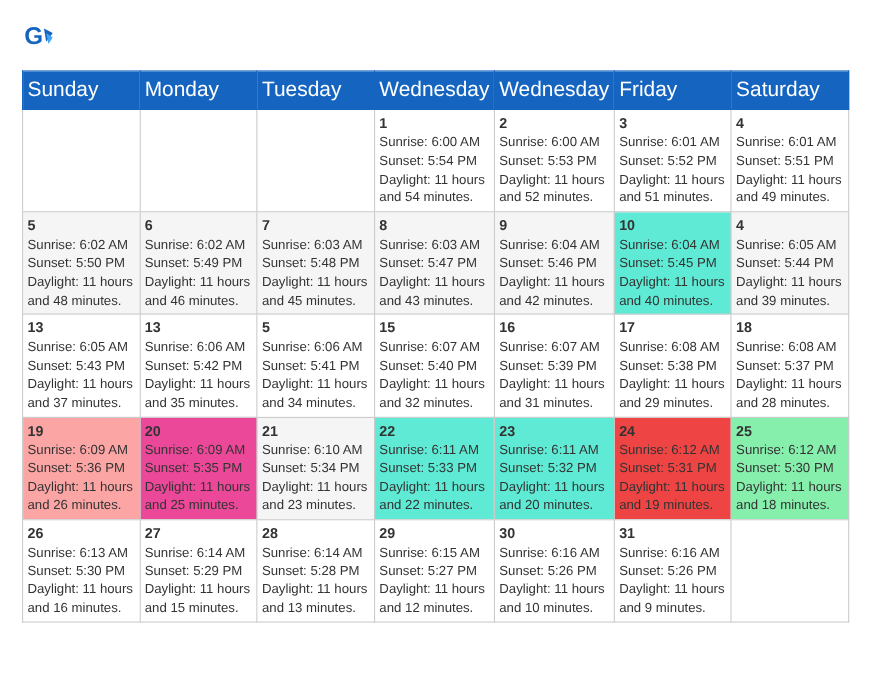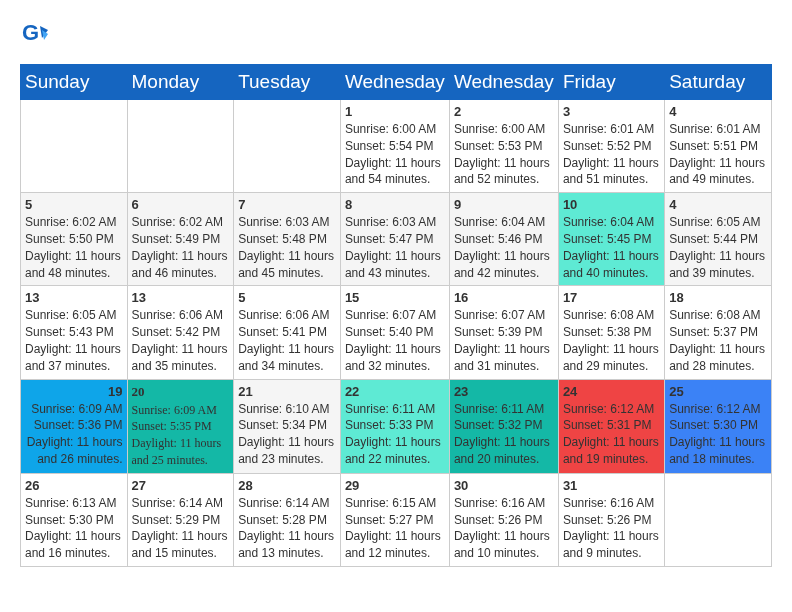--- a/index.html
+++ b/index.html
@@ -251,63 +251,63 @@
         </td>
         <td>
           <span class="day-num">18</span>
           <div class="day-info" style="white-space: pre-line;">Sunrise: 6:08 AM
 Sunset: 5:37 PM
 Daylight: 11 hours
 and 28 minutes.</div>
         </td>
       </tr>
       <tr>
-        <td style="background: #0ea5e9; text-align: right;">
+        <td style="background: #fca5a5;">
           <span class="day-num">19</span>
           <div class="day-info" style="white-space: pre-line;">Sunrise: 6:09 AM
 Sunset: 5:36 PM
 Daylight: 11 hours
 and 26 minutes.</div>
         </td>
-        <td style="background: #14b8a6; font-family: Liberation Serif, serif;">
+        <td style="background: #ec4899;">
           <span class="day-num">20</span>
           <div class="day-info" style="white-space: pre-line;">Sunrise: 6:09 AM
 Sunset: 5:35 PM
 Daylight: 11 hours
 and 25 minutes.</div>
         </td>
         <td style="background: rgb(245, 245, 245);">
           <span class="day-num">21</span>
           <div class="day-info" style="white-space: pre-line;">Sunrise: 6:10 AM
 Sunset: 5:34 PM
 Daylight: 11 hours
 and 23 minutes.</div>
         </td>
         <td style="background: #5eead4;">
           <span class="day-num">22</span>
           <div class="day-info" style="white-space: pre-line;">Sunrise: 6:11 AM
 Sunset: 5:33 PM
 Daylight: 11 hours
 and 22 minutes.</div>
         </td>
-        <td style="background: #14b8a6;">
+        <td style="background: #5eead4;">
           <span class="day-num">23</span>
           <div class="day-info" style="white-space: pre-line;">Sunrise: 6:11 AM
 Sunset: 5:32 PM
 Daylight: 11 hours
 and 20 minutes.</div>
         </td>
         <td style="background: #ef4444;">
           <span class="day-num">24</span>
           <div class="day-info" style="white-space: pre-line;">Sunrise: 6:12 AM
 Sunset: 5:31 PM
 Daylight: 11 hours
 and 19 minutes.</div>
         </td>
-        <td style="background: #3b82f6;">
+        <td style="background: #86efac;">
           <span class="day-num">25</span>
           <div class="day-info" style="white-space: pre-line;">Sunrise: 6:12 AM
 Sunset: 5:30 PM
 Daylight: 11 hours
 and 18 minutes.</div>
         </td>
       </tr>
       <tr>
         <td>
           <span class="day-num">26</span>

